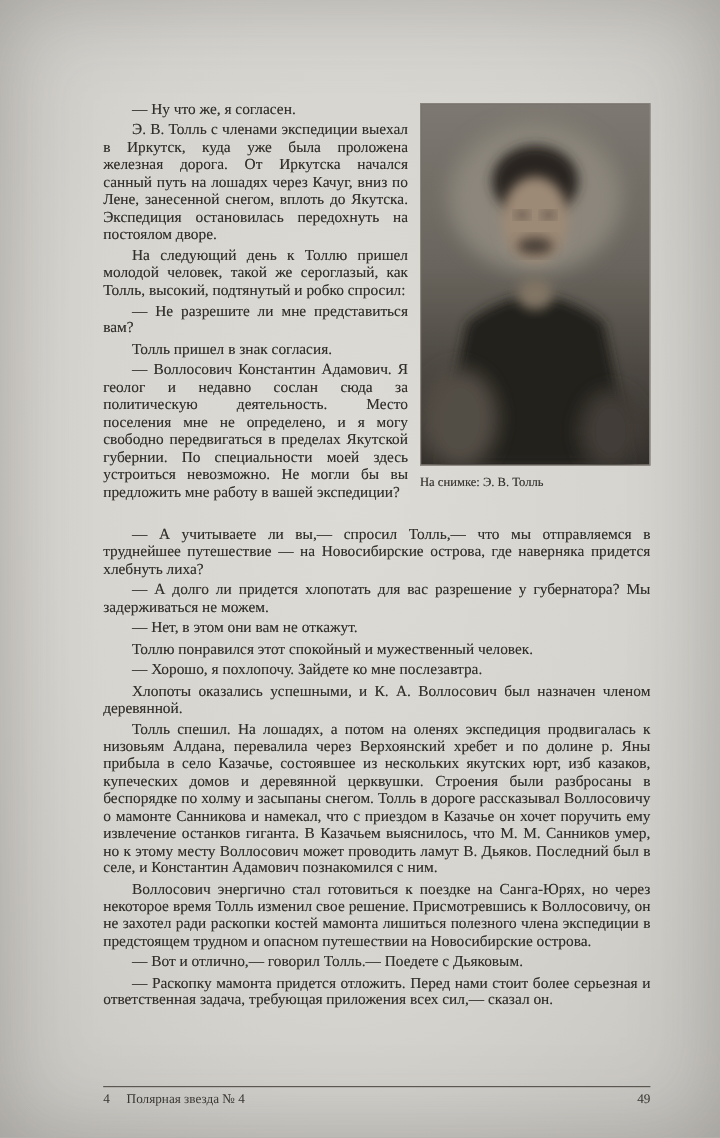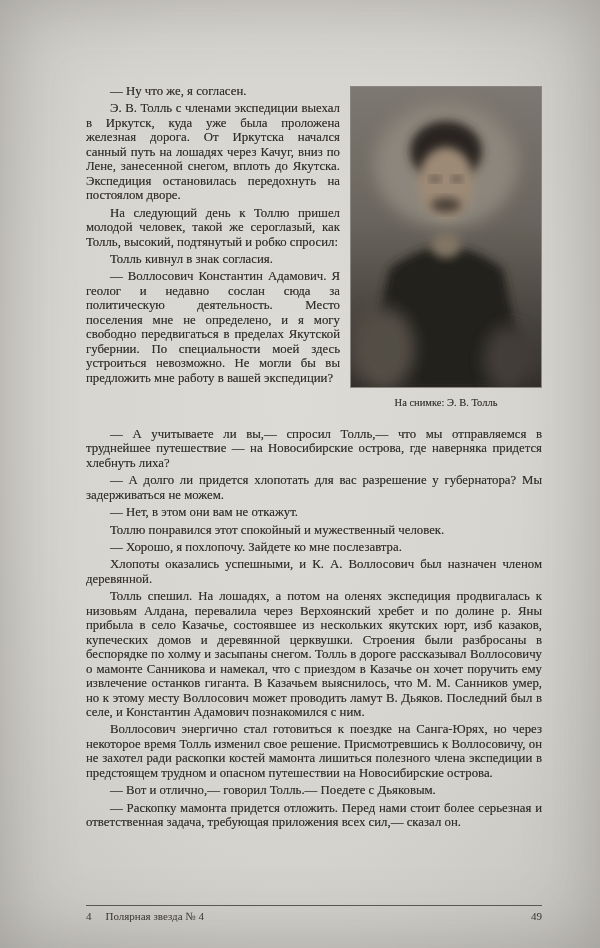--- a/index.html
+++ b/index.html
@@ -34,21 +34,21 @@
   }
   .portrait {
     display: block;
     width: 190px; height: 300px;
     border: 1px solid #8a867f;
     background: #6b675f;
   }
   .photo-caption {
     display: block;
     font-size: 10.5px;
-    text-align: center;
+    text-align: left;
     margin-top: 9px;
     text-indent: 0;
     color: #3a3733;
   }
   .full-section { margin-top: 18px; }
   .footer {
     position: absolute;
     left: 86px; right: 58px; bottom: 26px;
   }
   .footer-rule {
@@ -68,21 +68,22 @@
 <body>
 
 <div class="page">
   <div class="content">
 
     <div class="top-section">
       <div class="col-left">
         <p>— Ну что же, я согласен.</p>
         <p>Э. В. Толль с членами экспедиции выехал в Иркутск, куда уже была проложена железная дорога. От Иркутска начался санный путь на лошадях через Качуг, вниз по Лене, занесенной снегом, вплоть до Якутска. Экспедиция остановилась передохнуть на постоялом дворе.</p>
         <p>На следующий день к Толлю пришел молодой человек, такой же сероглазый, как Толль, высокий, подтянутый и робко спросил:</p>
-        <p>Толль кивнул в знак согласия.</p>
+        <p>— Не разрешите ли мне представиться вам?</p>
+        <p>Толль пришел в знак согласия.</p>
         <p>— Воллосович Константин Адамович. Я геолог и недавно сослан сюда за политическую деятельность. Место поселения мне не определено, и я могу свободно передвигаться в пределах Якутской губернии. По специальности моей здесь устроиться невозможно. Не могли бы вы предложить мне работу в вашей экспедиции?</p>
       </div>
 
       <figure class="photo-figure" style="margin:2px 0 0 10px;">
         <svg class="portrait" viewBox="0 0 190 300" xmlns="http://www.w3.org/2000/svg" preserveAspectRatio="none">
           <defs>
             <filter id="blur5" x="-30%" y="-30%" width="160%" height="160%">
               <feGaussianBlur stdDeviation="5"></feGaussianBlur>
             </filter>
             <filter id="blur8" x="-30%" y="-30%" width="160%" height="160%">

